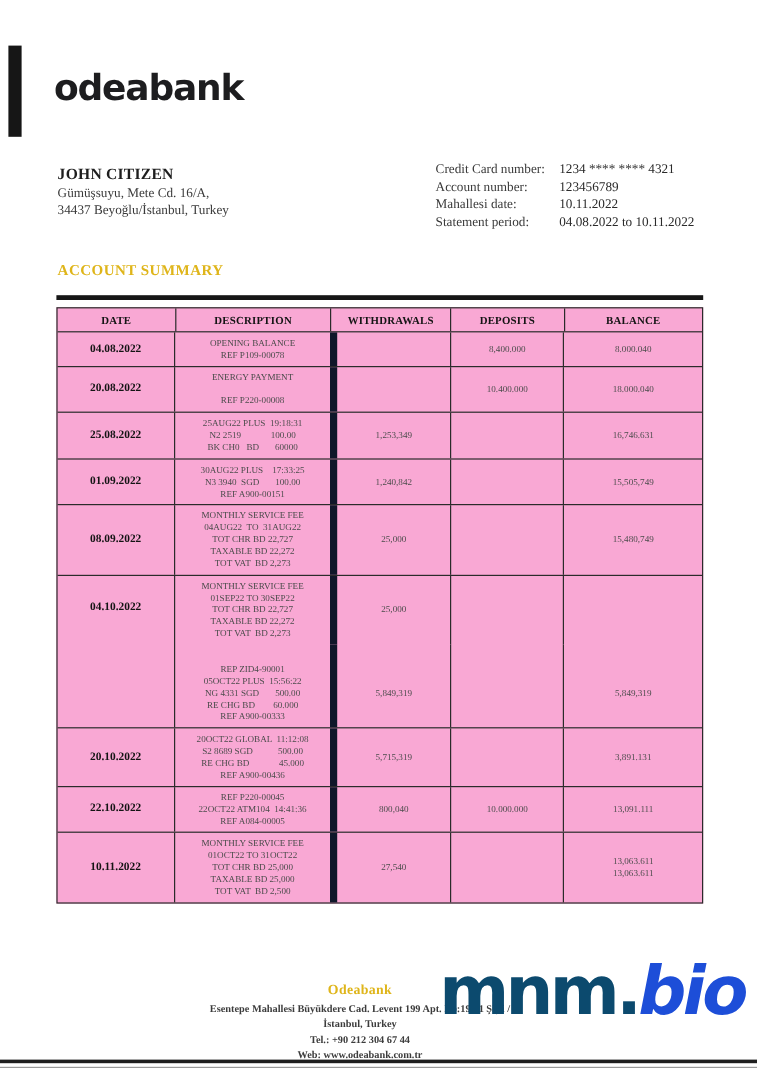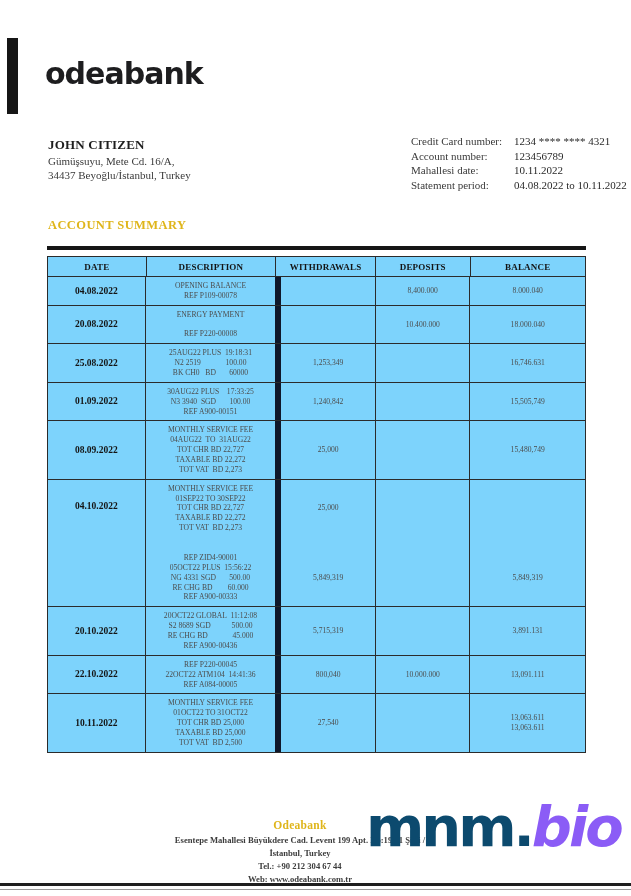--- a/index.html
+++ b/index.html
@@ -10,32 +10,32 @@
   }
   .corner-mark { position:absolute; left:7px; top:38px; width:11px; height:76px; background:#161616; }
   .logo {
     position:absolute; left:45px; top:56px;
     font-family:"DejaVu Sans", sans-serif; font-weight:bold;
     font-size:30px; letter-spacing:-1px; color:#1d1d1f;
   }
   .customer { position:absolute; left:48px; top:136px; line-height:1.35; }
   .customer .name { font-size:13px; font-weight:bold; color:#1e1e1e; letter-spacing:.2px; }
   .customer .addr { font-size:11px; color:#3a3a3a; }
-  .acct-info { position:absolute; left:363px; top:134px; font-size:11px;margin-left:48px; }
+  .acct-info { position:absolute; left:363px; top:134px; font-size:11px; }
   .info-row { display:flex; line-height:1.32; }
   .info-label { width:103px; color:#3a3a3a; }
   .info-value { color:#2a2a2a; }
   .section-title {
     position:absolute; left:48px; top:218px;
     font-size:12.5px; font-weight:bold; letter-spacing:.4px; color:#DFB51A;
   }
   .thick-bar { position:absolute; left:47px; top:246px; width:539px; height:4px; background:#161616; }
   .acct-table {
     position:absolute; left:47px; top:256px; width:539px;
-    border:1px solid #2b2b2b; background:#7dd3fc;
+    border:1px solid #2b2b2b; background:#f9a8d4;
   }
   .t-head { display:flex; }
   .th {
     font-size:9px; font-weight:bold; color:#141414; text-align:center;
     padding:5px 2px 4px; letter-spacing:.2px;
   }
   .th + .th { border-left:1px solid #2b2b2b; }
   .c0 { width:18.2%; } .c1 { width:24.1%; } .c2 { width:18.6%; } .c3 { width:17.6%; } .c4 { width:21.5%; }
   .t-row { display:flex; border-top:1px solid #2b2b2b; }
   .td {
@@ -255,19 +255,19 @@
 
   <div class="footer-block">
     <div class="footer-bank">Odeabank</div>
     <div class="footer-line">Esentepe Mahallesi Büyükdere Cad. Levent 199 Apt. No:199/1 Şişli /</div>
     <div class="footer-line">İstanbul, Turkey</div>
     <div class="footer-line">Tel.: +90 212 304 67 44</div>
     <div class="footer-line">Web: www.odeabank.com.tr</div>
   </div>
 
   <div class="watermark">
-    <span class="wm-1" style="color: #0c4a6e;">mnm.</span><span class="wm-2" style="color: #8b5cf6;">bio</span>
+    <span class="wm-1" style="color: #0c4a6e;">mnm.</span><span class="wm-2" style="color: #1d4ed8;">bio</span>
   </div>
 
   <div class="bottom-line-1"></div>
   <div class="bottom-line-2"></div>
 
 </div>
 
 </body></html>

